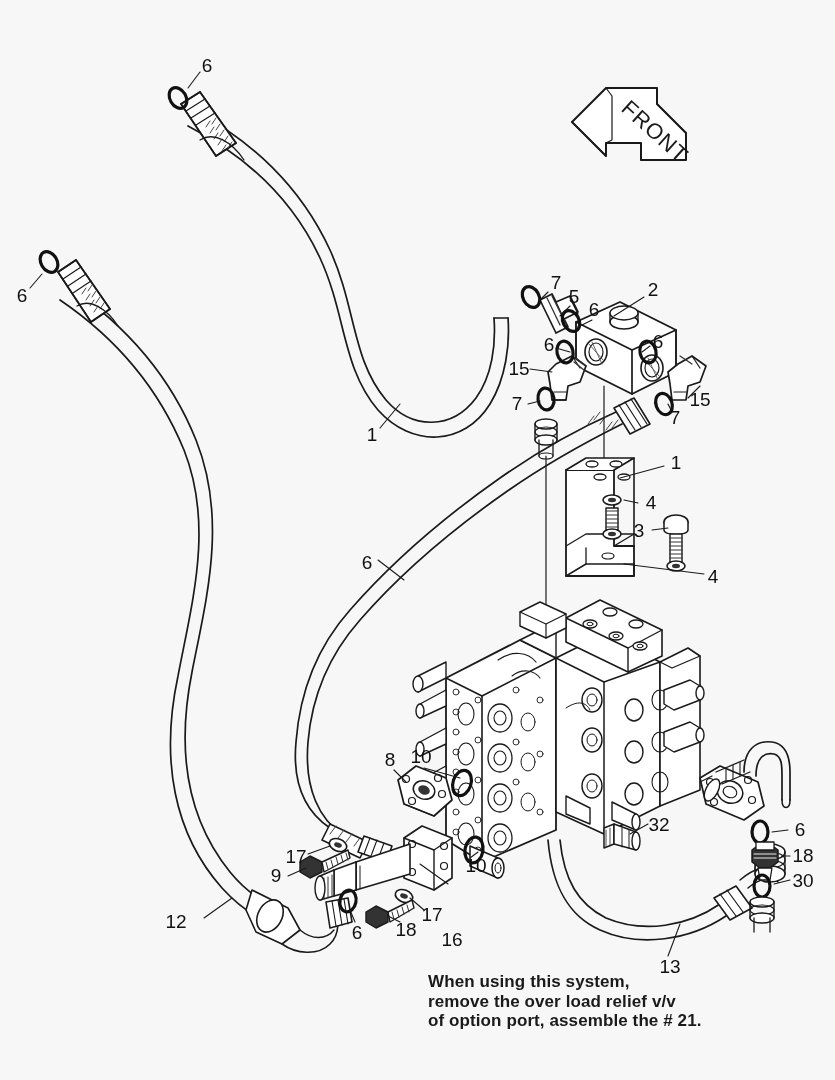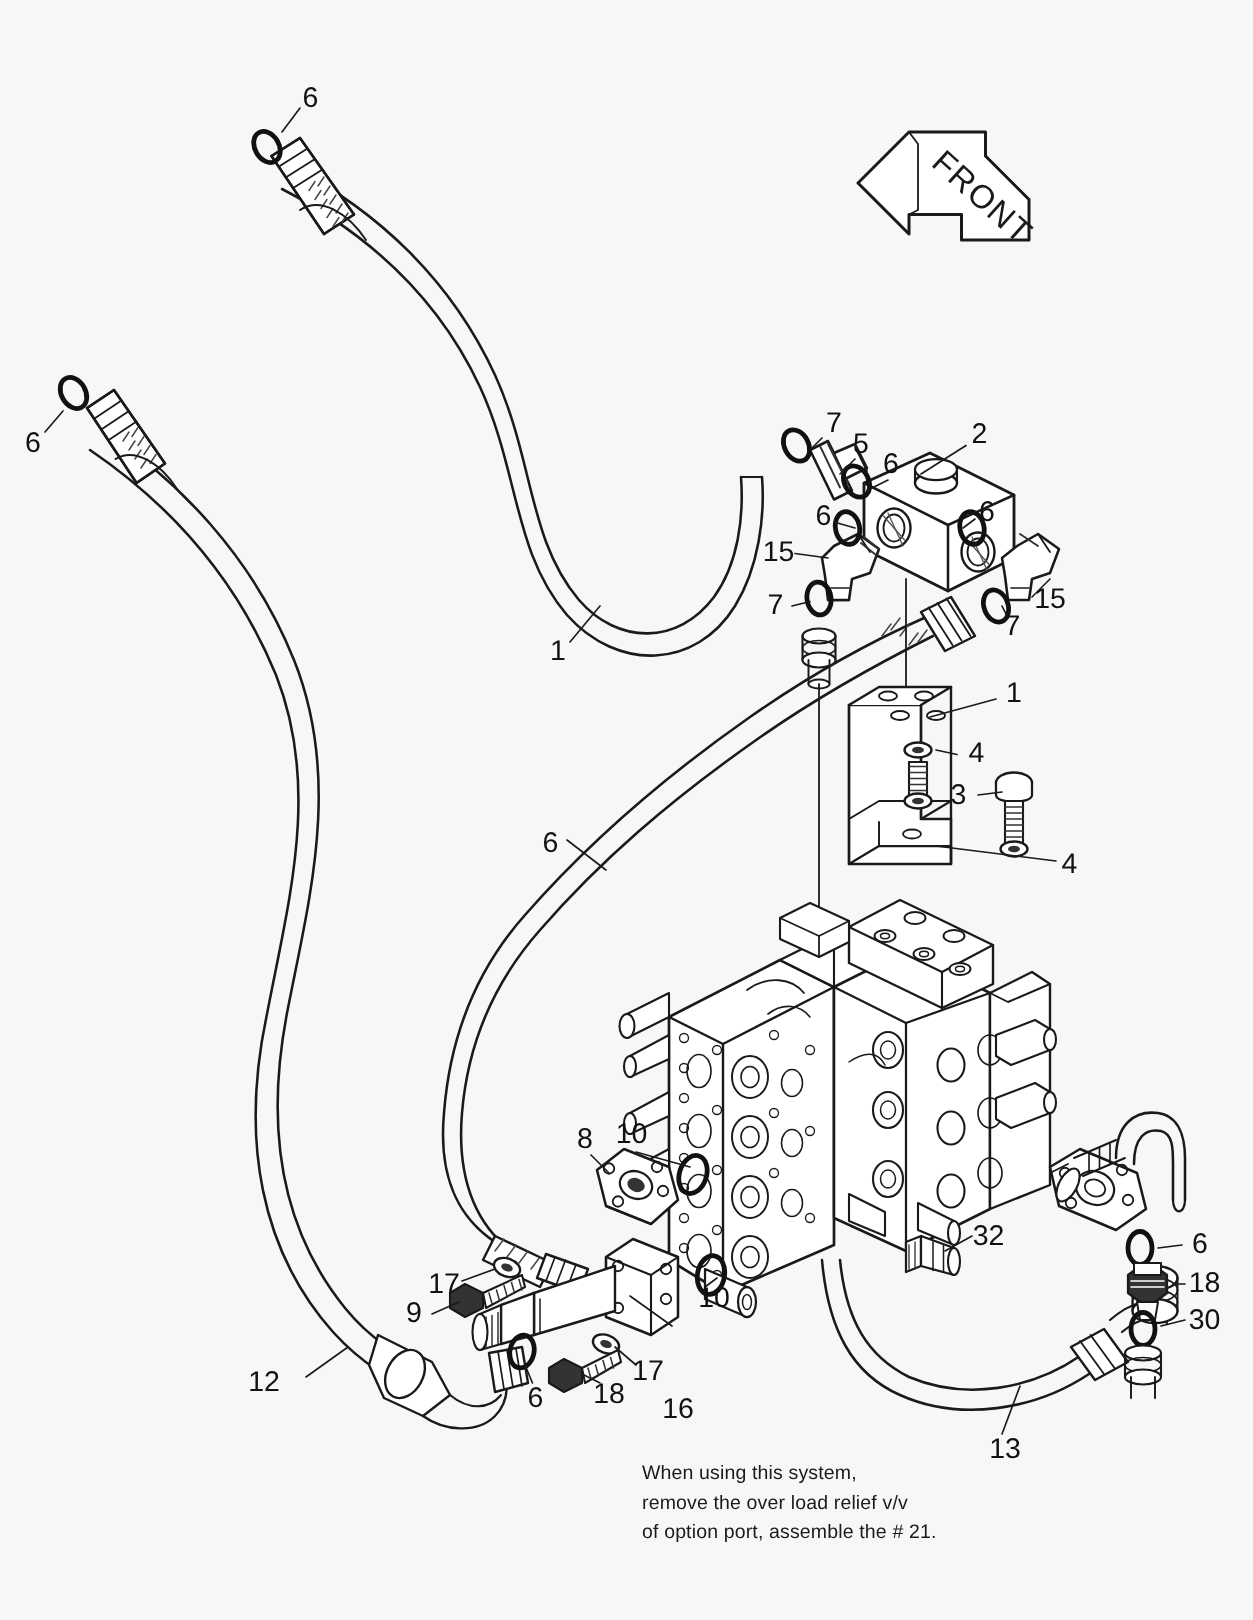--- a/index.html
+++ b/index.html
@@ -1,19 +1,19 @@
 <!DOCTYPE html>
 <html><head>
 <meta charset="utf-8">
 <style>
   html,body{margin:0;padding:0;background:#f7f7f7;}
   body{width:835px;height:1080px;overflow:hidden;font-family:"Liberation Sans",sans-serif;}
   #stage{position:relative;width:835px;height:1080px;background:#f7f7f7;}
   #art{position:absolute;left:0;top:0;width:835px;height:1080px;}
-  .note{position:absolute;left:428px;top:972px;font-size:13px;line-height:19.5px;color:#1a1a1a;white-space:pre-line;letter-spacing:.1px;}
+  .note{position:absolute;left:428px;top:972px;font-size:17px;line-height:19.5px;color:#1a1a1a;white-space:pre-line;letter-spacing:.1px;font-weight:bold;}
   .lbl{position:absolute;font-size:19px;color:#111;font-family:"Liberation Sans",sans-serif;transform:translate(-50%,-50%);}
 </style>
 </head>
 <body>
 
 <div id="stage">
 
   <svg id="art" viewBox="0 0 835 1080">
     <defs>
       <g id="oring-g">

